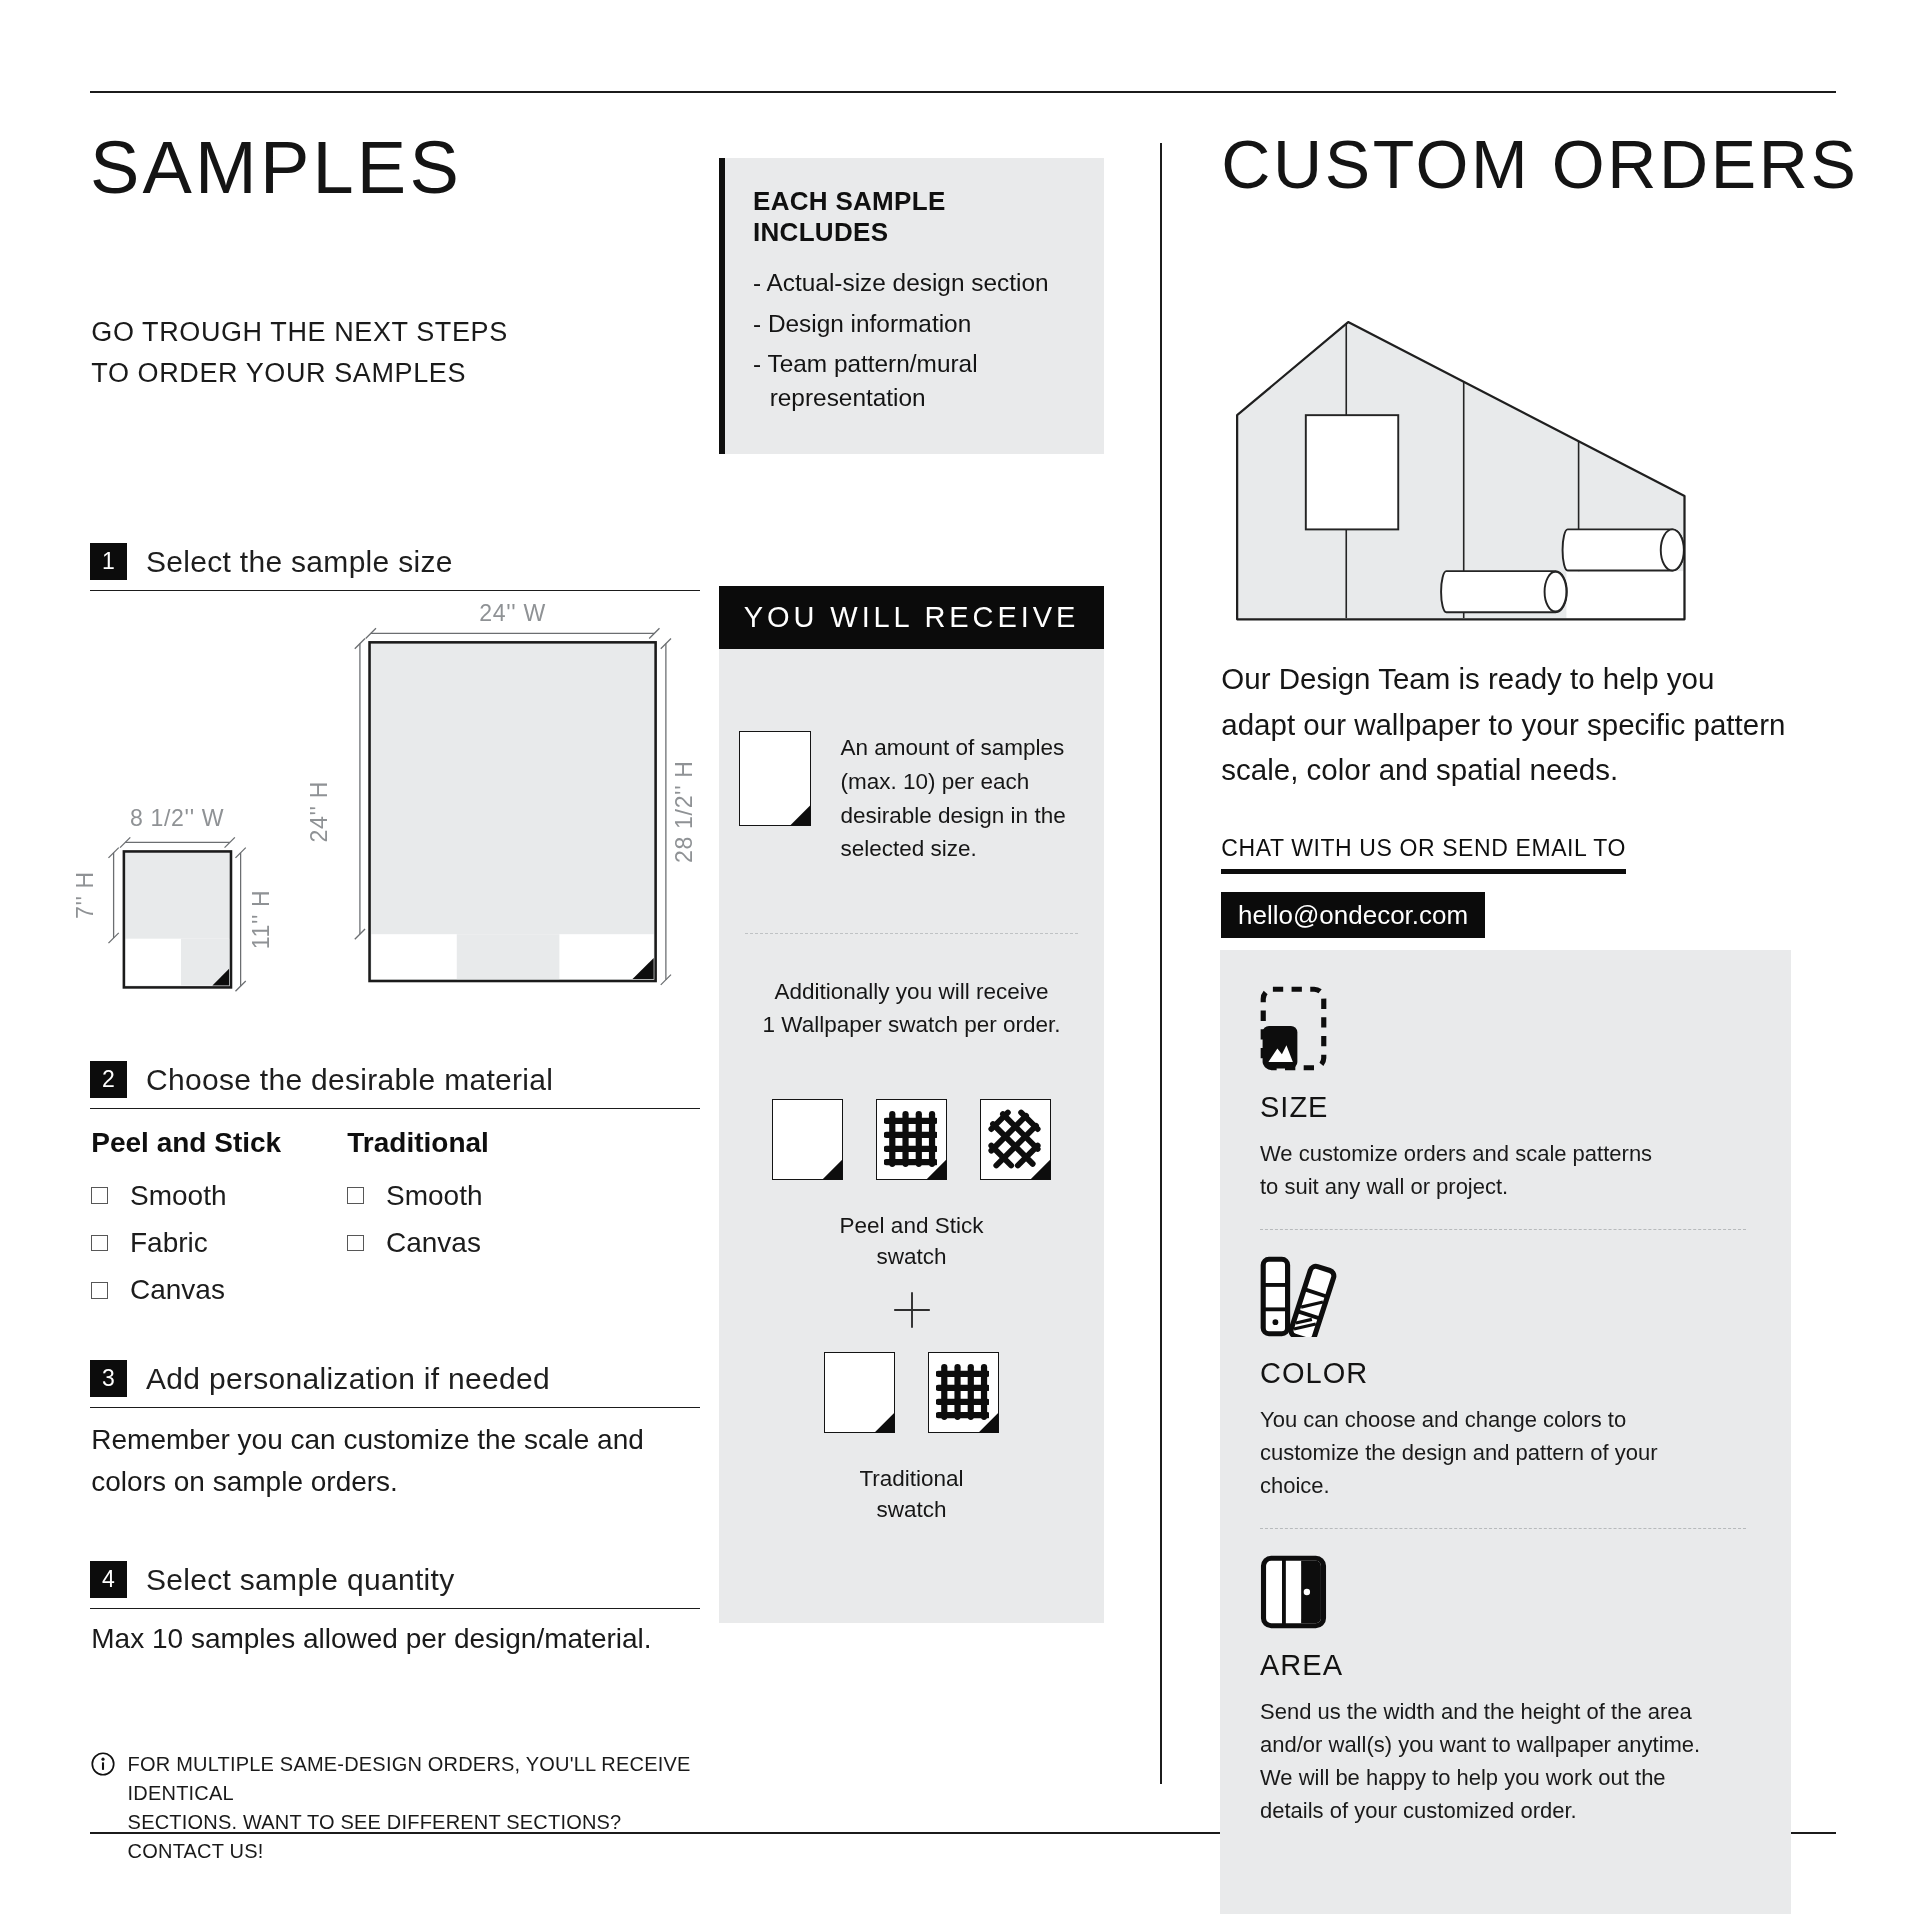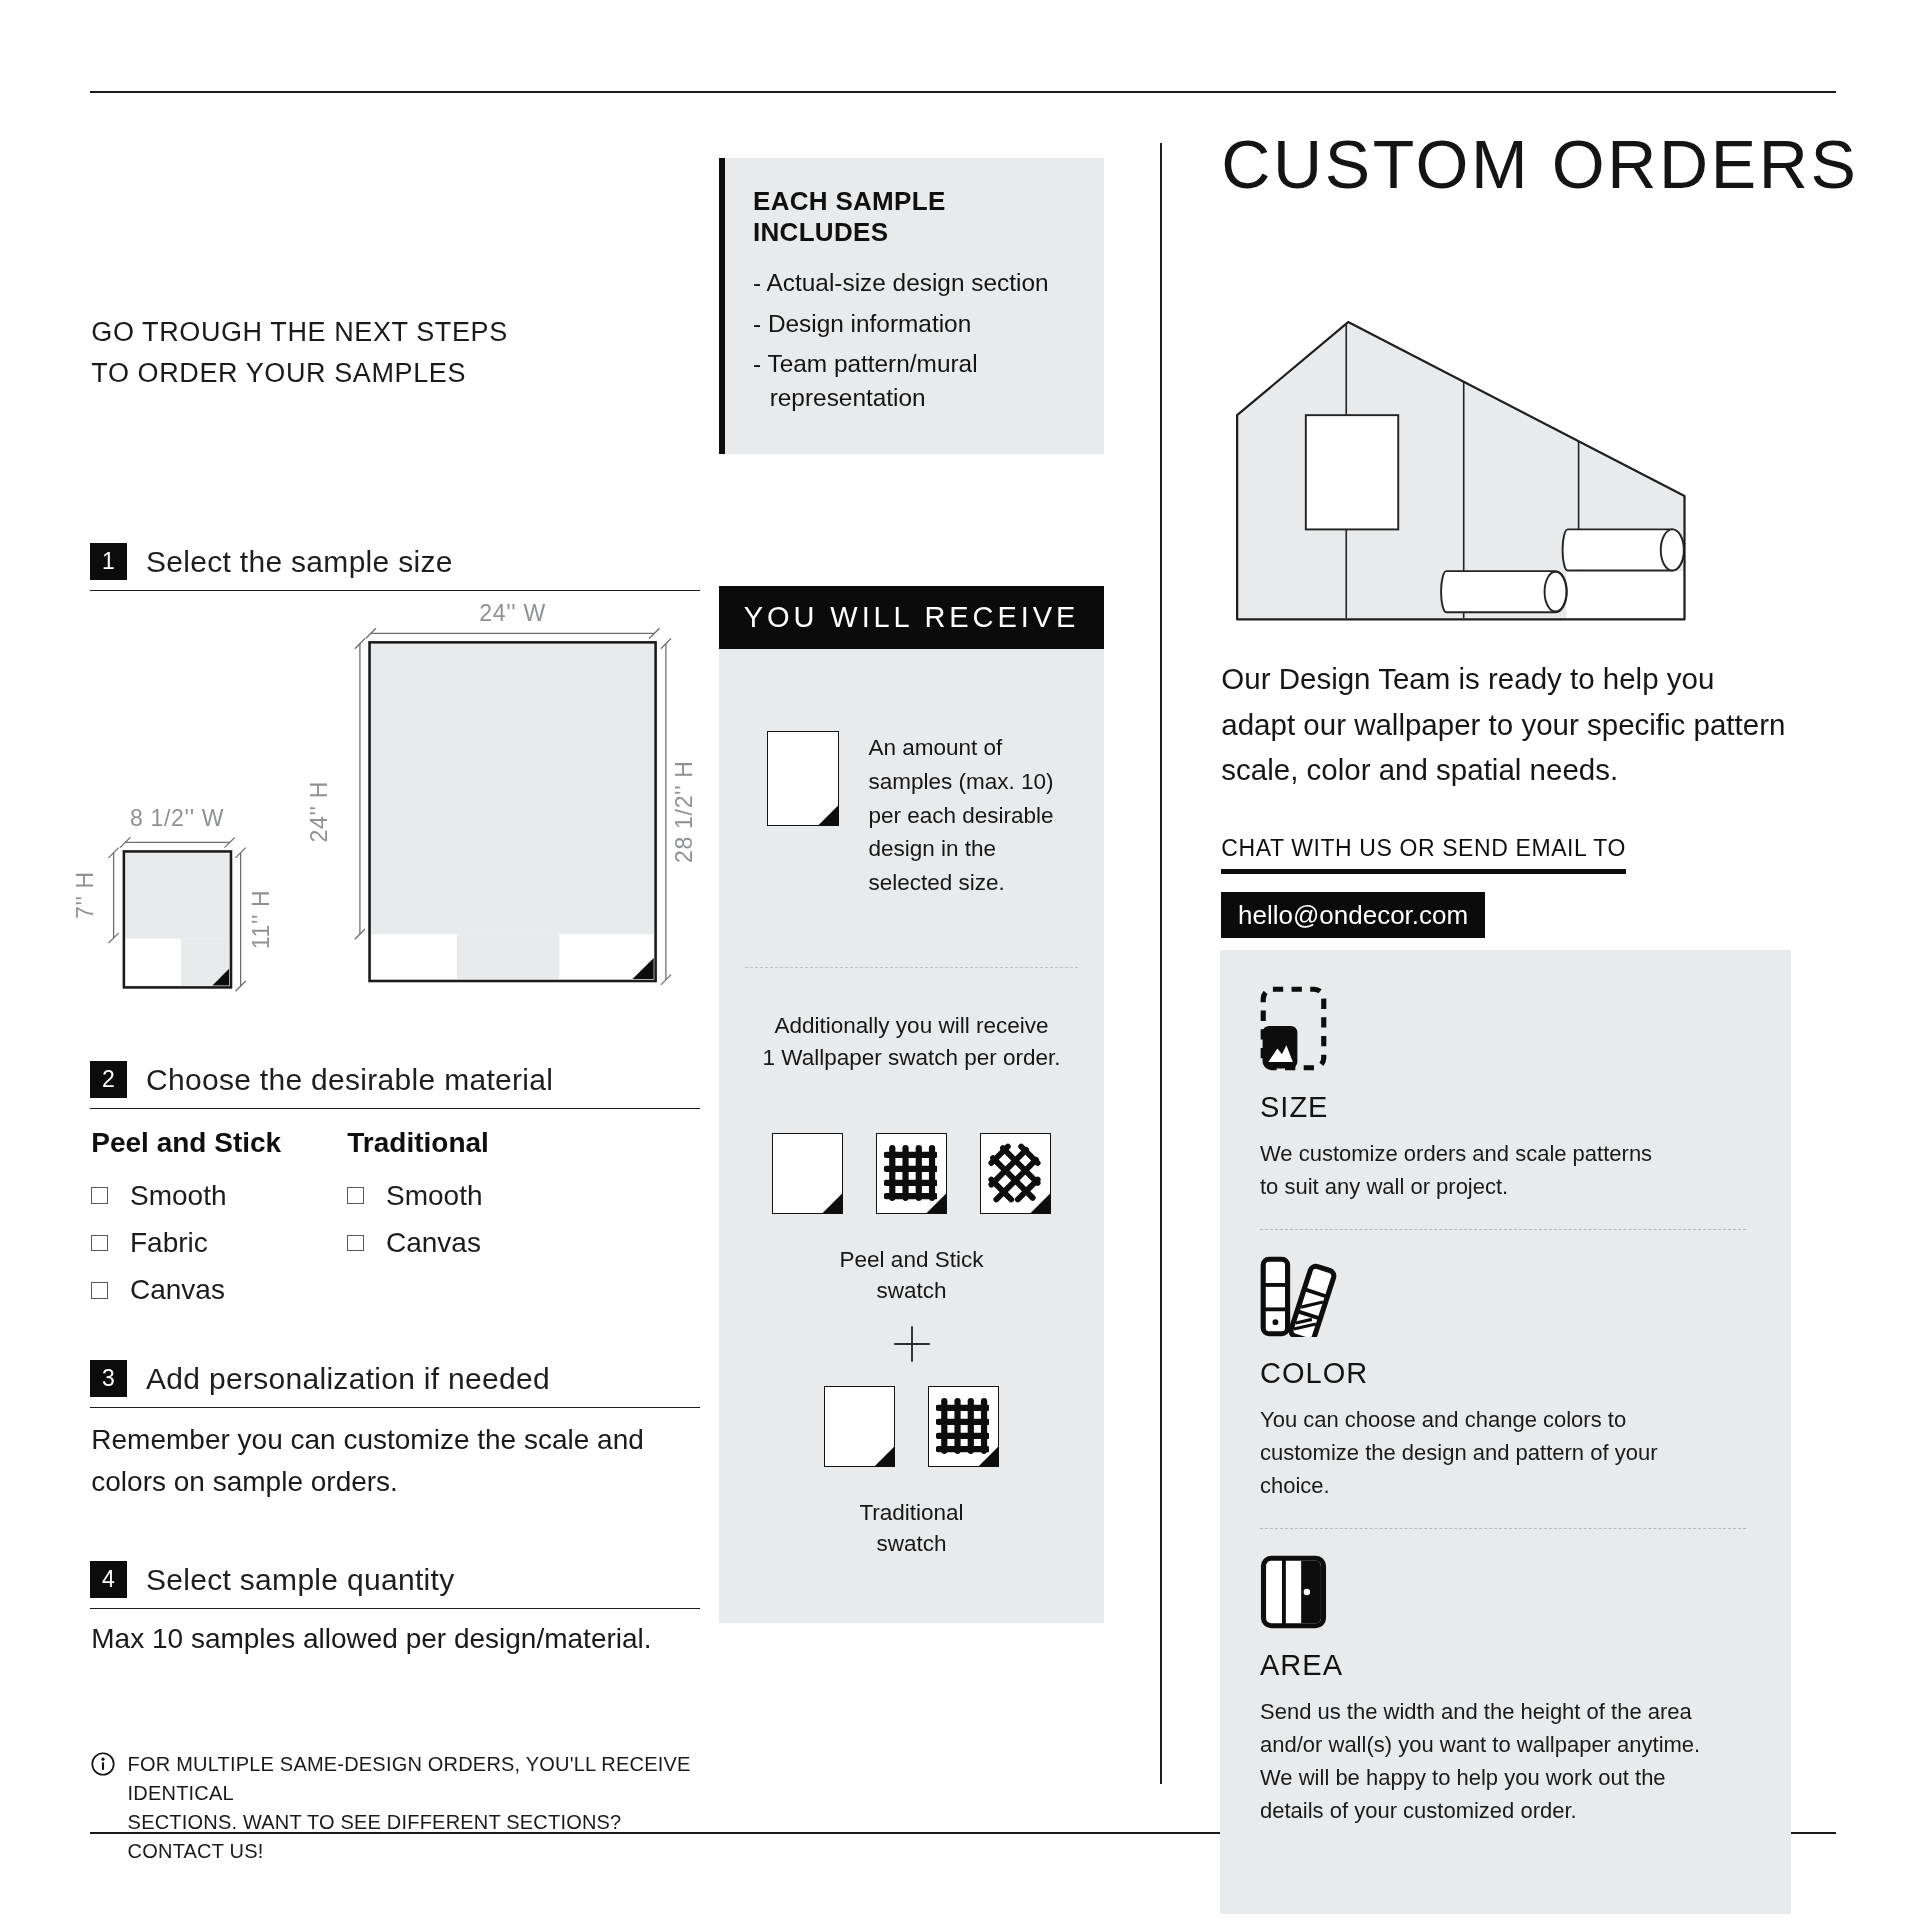--- a/index.html
+++ b/index.html
@@ -51,21 +51,21 @@
                   border-left:6.4px solid #0f0f0f; padding:28px 22px 32px 28px; }
   .inc-title { font-size:26px; font-weight:700; letter-spacing:0.3px; color:#101010; margin-bottom:18px; }
   .inc-item { font-size:24.4px; font-weight:300; line-height:1.4; color:#141414;
               padding-left:16.7px; text-indent:-16.7px; margin-bottom:6.4px; max-width:324px; }
 
   .receive-header { position:absolute; top:586px; left:0; width:385px; height:63px; background:#0b0b0b;
                     color:#fff; font-size:29px; font-weight:300; letter-spacing:3.9px;
                     display:flex; align-items:center; justify-content:center; }
   .receive-panel { position:absolute; top:649px; left:0; width:385px; height:974px; background:#e9eaeb;
                    padding-top:82px; text-align:center; overflow:hidden; }
-  .rp-row { display:flex; gap:29.5px; padding:0 31px 0 20px; text-align:left; align-items:flex-start;margin-left:28px; }
+  .rp-row { display:flex; gap:29.5px; padding:0 31px 0 20px; text-align:left; align-items:flex-start; }
   .sheet { background:#fff; border:1.9px solid #141414; position:relative; }
   .sheet .corner { position:absolute; right:-0.6px; bottom:-0.6px; width:20.5px; height:20.5px; background:#0d0d0d;
                    clip-path:polygon(100% 0,100% 100%,0 100%); }
   .sheet.big { width:72px; height:95px; flex:0 0 auto; }
   .rp-text { font-size:22.5px; line-height:1.5; color:#161616; }
   .dashed { border-top:1.9px dashed #bfc2c4; margin:67px 26px 0 26px; }
   .additional { margin-top:42px; font-size:22.5px; line-height:1.45; color:#161616; }
   .swatch-row { margin-top:58px; display:flex; justify-content:center; gap:33px; }
   .swatch-row.two { margin-top:19px; }
   .swatch { width:71px; height:81px; }
@@ -93,20 +93,21 @@
 </style>
 </head>
 <body>
 
 <div class="page">
   <div class="rule top"></div>
   <div class="rule bottom"></div>
   <div class="vdivider"></div>
 
   <section class="left-col">
+    <h1 class="big-title samples-title">SAMPLES</h1>
     <div class="samples-sub">
       <div>GO TROUGH THE NEXT STEPS</div>
       <div>TO ORDER YOUR SAMPLES</div>
     </div>
 
     <div class="step-header s1">
       <span class="stepnum">1</span>
       <span class="steplabel">Select the sample size</span>
     </div>
 

